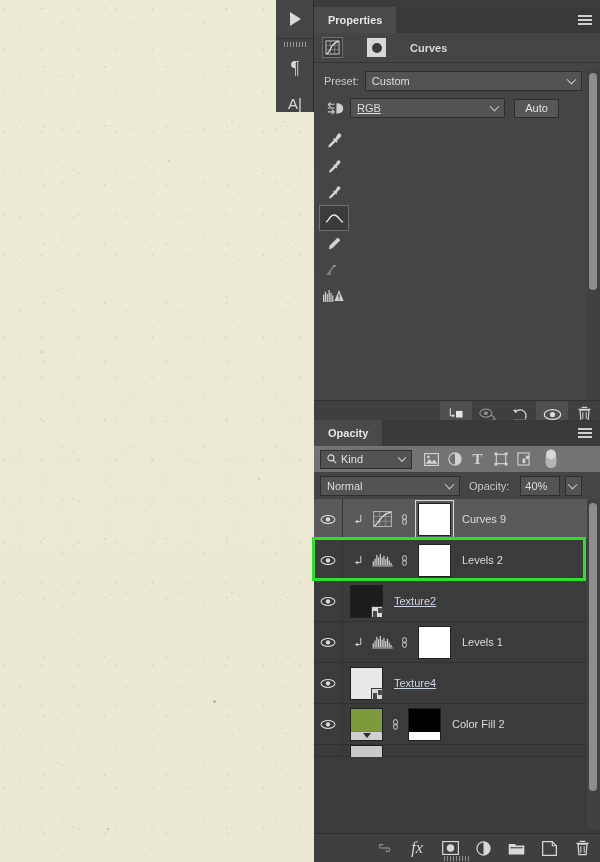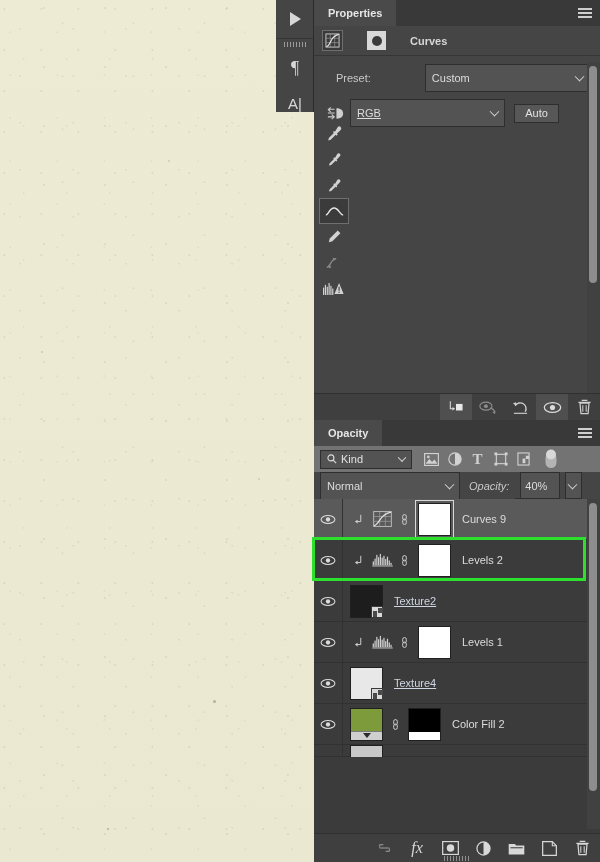--- a/index.html
+++ b/index.html
@@ -55,40 +55,40 @@
     height:26px; padding:0 14px; display:flex; align-items:center;
     background:#4a4a4a; color:#e6e6e6; font-size:11px; font-weight:bold;
   }
   .tab.active { background:#4a4a4a; }
   .menu-btn {
     position:absolute; right:8px; top:8px; width:14px; height:11px;
     background:repeating-linear-gradient(to bottom,#cfcfcf 0 2px,transparent 2px 4px);
   }
 
   
-  #properties { position:absolute; left:0; top:0; width:286px; height:420px; background:#454545; }
+  #properties { position:absolute; left:0; top:7px; width:286px; height:420px; background:#454545; }
   .prop-head {
     height:30px; display:flex; align-items:center; gap:24px; padding-left:8px;
     background:#454545; border-bottom:1px solid #363636;
   }
   .adj-icon {
     width:21px;height:21px;background:#3a3a3a;border:1px solid #6e6e6e;
     display:flex;align-items:center;justify-content:center;
   }
   .mask-icon { width:19px;height:19px;background:#d8d8d8;display:flex;align-items:center;justify-content:center;}
   .mask-icon i { width:10px;height:10px;border-radius:50%;background:#3a3a3a;display:block;}
   .prop-title { color:#d7d7d7; font-size:11px; font-weight:bold; }
 
   .prop-body { position:relative; padding:8px 10px 0 10px; }
 
   .row { display:flex; align-items:center; margin-bottom:7px; }
   .lbl { color:#c9c9c9; font-size:11px; margin-right:6px; }
 
   .select {
-    height:28px; background:#535353; border:1px solid #2e2e2e;
+    height:20px; background:#535353; border:1px solid #2e2e2e;
     color:#dcdcdc; font-size:11px; display:flex; align-items:center;
     padding:0 6px; position:relative;
   }
   .select .chev {
     position:absolute; right:6px; top:50%; width:7px;height:7px;
     border-right:1px solid #cfcfcf;border-bottom:1px solid #cfcfcf;
     transform:translateY(-70%) rotate(45deg);
   }
   .btn {
     height:19px; min-width:44px; background:#575757; border:1px solid #2e2e2e;
@@ -214,21 +214,21 @@
         </svg>
       </div>
       <div class="mask-icon">
           <i></i>
         </div>
       <div class="prop-title">Curves</div>
     </div>
 
     <div class="prop-body">
 
-      <div class="row" style="margin-left:12px;gap:48px;">
+      <div class="row" style="margin-left:0;">
         <span class="lbl">Preset:</span>
         <div class="select" style="width:217px;">
           <span>Custom</span>
           <span class="chev"></span>
         </div>
       </div>
 
       <div class="row">
         <span class="chan-icon">
           <svg width="19" height="15" viewBox="0 0 20 15">
@@ -392,21 +392,21 @@
           <circle cx="6" cy="5.5" r="5" fill="#d8d8d8"></circle>
         </svg>
       </div>
     </div>
 
     <div class="blend-row">
       <div class="select" style="width:140px;">
         <span>Normal</span>
         <span class="chev"></span>
       </div>
-      <span class="lbl" style="margin-left:4px;font-style:italic;">Opacity:</span>
+      <span class="lbl" style="margin-left:4px;">Opacity:</span>
       <div class="select" style="width:40px;padding:0 4px;">
         <span>40%</span>
       </div>
       <div class="select" style="width:17px;padding:0;">
         <span class="chev" style="right:5px;"></span>
       </div>
     </div>
 
     <div class="lock-row">
       <span class="lbl">Lock:</span>

